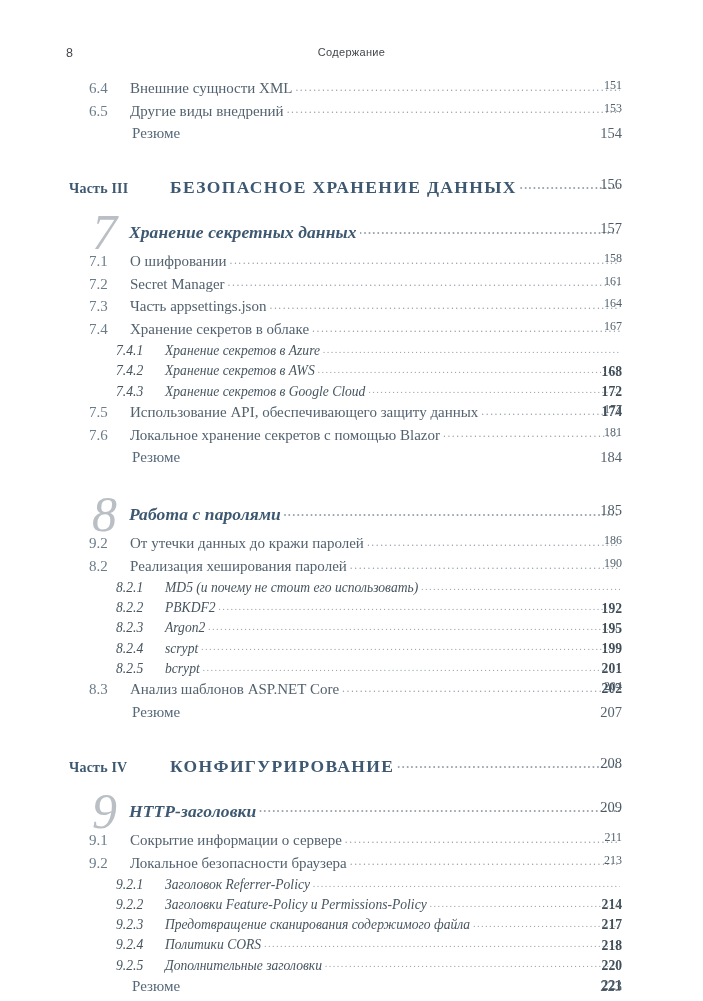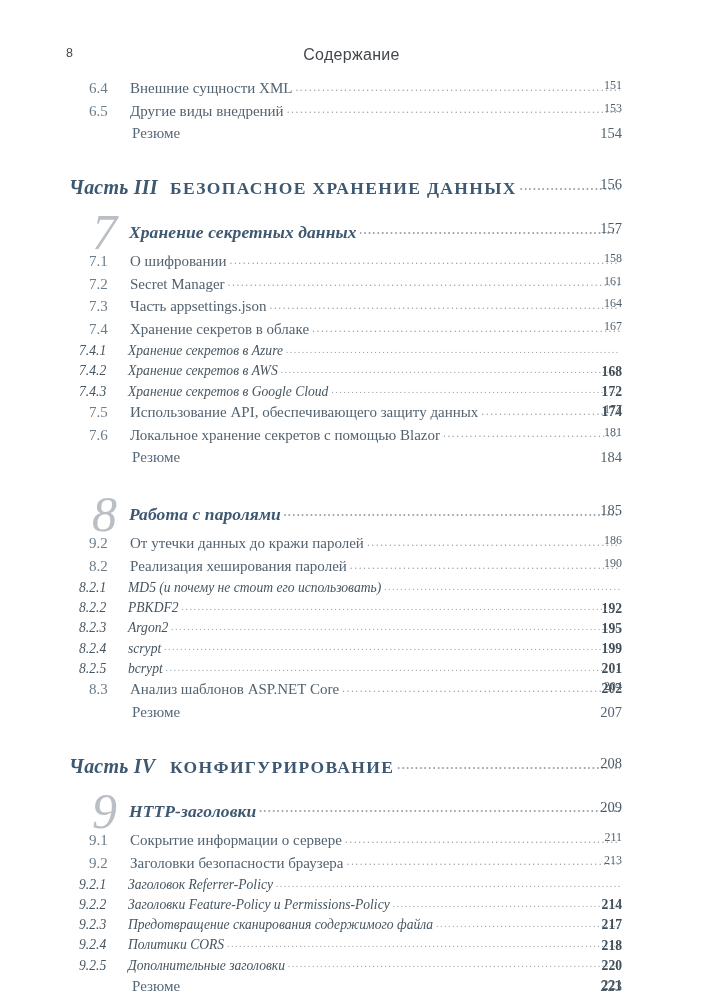--- a/index.html
+++ b/index.html
@@ -36,21 +36,21 @@
     color: #43474b;
     letter-spacing: 0.2px;
   }
   .runhead-title {
     position: absolute;
     left: 0;
     top: 0;
     width: 703px;
     text-align: center;
     font-family: "Liberation Sans", "DejaVu Sans", sans-serif;
-    font-size: 16px;
+    font-size: 11px;
     color: #43474b;
     letter-spacing: 0.3px;
   }
 
   
   .toc {
     position: absolute;
     left: 0;
     top: 78px;
     width: 703px;
@@ -114,21 +114,21 @@
   .sec .num { width: 41px; color: #6b7c89; }
   .sec .ttl { color: #53626f; }
   .sec .pg  { color: #53626f; font-size: 12px; }
 
   
   .sub {
     font-size: 13.6px;
     font-style: italic;
     color: #4a5a66;
     height: 20.2px;
-    padding-left: 79px;
+    padding-left: 116px;
   }
   .sub .num { width: 49px; font-style: italic; color: #46555f; }
   .sub .ttl { font-style: italic; color: #46555f; }
   .sub .pg  { font-style: normal; color: #3f4d58; font-size: 13.6px; font-weight: 600; margin-top: 22px; }
   .sub .leader::after { font-size: 10.5px; letter-spacing: 1.4px; }
 
   
   .resume {
     font-size: 15px;
     color: #5c6f7e;
@@ -182,23 +182,22 @@
   }
   .partrow {
     padding-left: 69px;
     height: 30px;
     font-size: 17px;
     font-weight: bold;
     color: #3d5870;
   }
   .partrow .num {
     width: 101px;
-    font-size: 20px;
+    font-size: 14px;
     letter-spacing: 0.2px;
-    font-style: italic;
   }
   .partrow .ttl {
     font-size: 17.5px;
     letter-spacing: 1.35px;
   }
   .partrow .pg {
     font-size: 14.5px;
     font-weight: normal;
     color: #4b5a66;
   }
@@ -393,21 +392,21 @@
         </div>
       </div>
       <div class="row rowwrap sec">
         <span class="num">9.1</span>
         <span class="ttl">Сокрытие информации о сервере</span>
         <span class="leader"></span>
         <span class="pg">211</span>
       </div>
       <div class="row rowwrap sec">
         <span class="num">9.2</span>
-        <span class="ttl">Заголовки безопасности браузера</span>
+        <span class="ttl">Локальное безопасности браузера</span>
         <span class="leader"></span>
         <span class="pg">213</span>
       </div>
       <div class="row rowwrap sub">
         <span class="num">9.2.1</span>
         <span class="ttl">Заголовок Referrer-Policy</span>
         <span class="leader"></span>
         <span class="pg">214</span>
       </div>
       <div class="row rowwrap sub">

